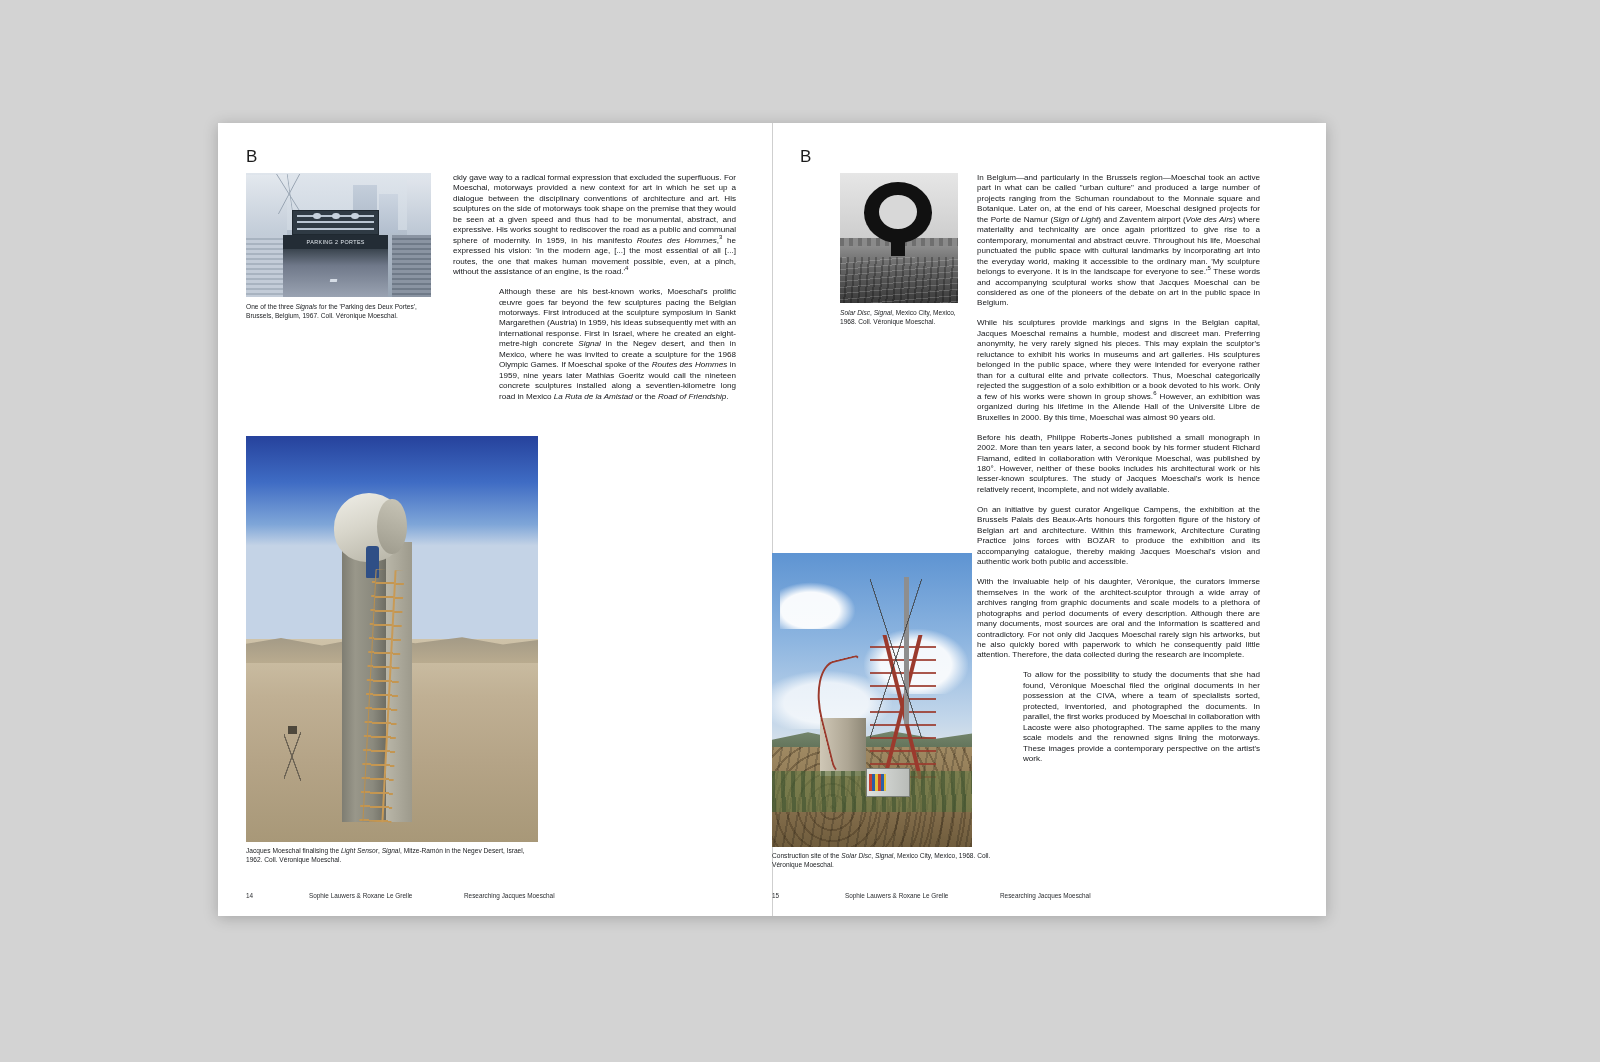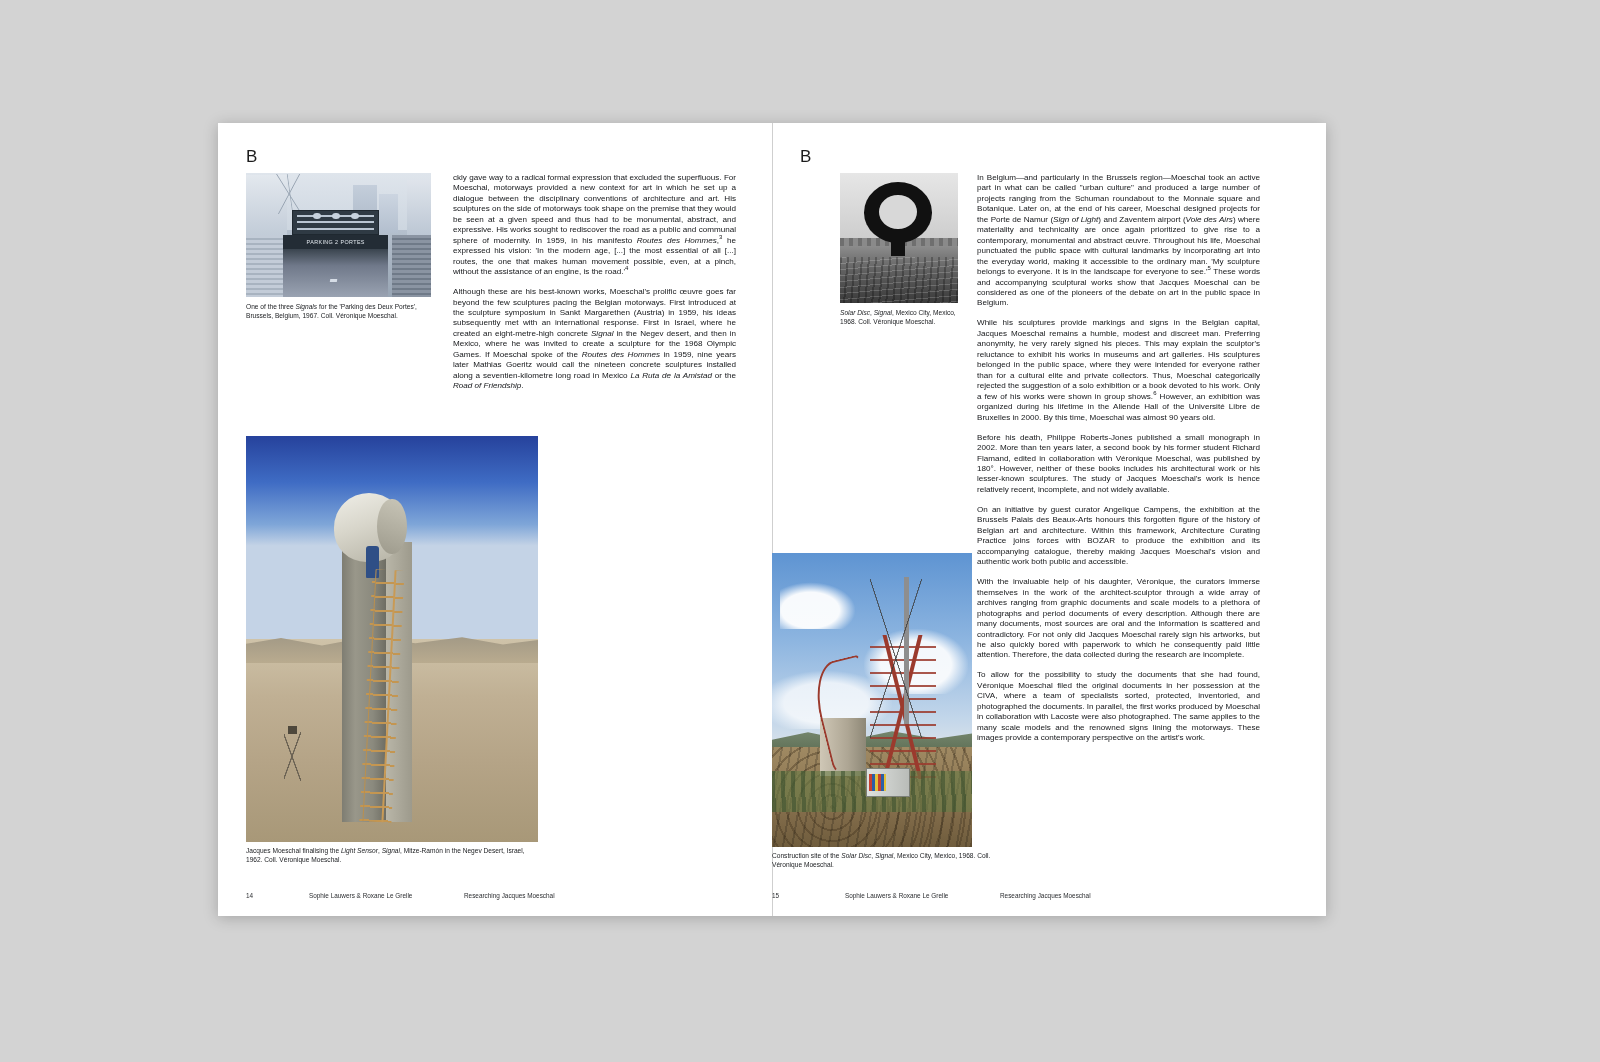--- a/index.html
+++ b/index.html
@@ -37,21 +37,21 @@
   }
   .bodytext {
     position: absolute;
     font-size: 8.1px;
     line-height: 10.45px;
     text-align: justify;
     color: #15171a;
     letter-spacing: -0.01px;
   }
   .bodytext p { margin: 0 0 9.6px 0; }
-  .bodytext p:last-child { margin-bottom: 0; }
+  .bodytext p:last-child { margin-bottom: 0; margin-left: 46px; }
   .bodytext i, .bodytext em { font-style: italic; }
   .bodytext sup {
     font-size: 6px;
     vertical-align: super;
     line-height: 0;
   }
   .caption {
     position: absolute;
     font-size: 6.6px;
     line-height: 8.6px;

